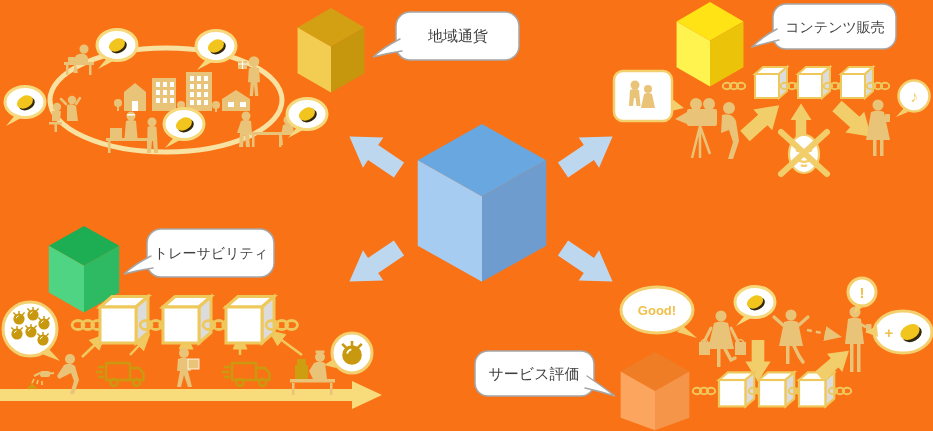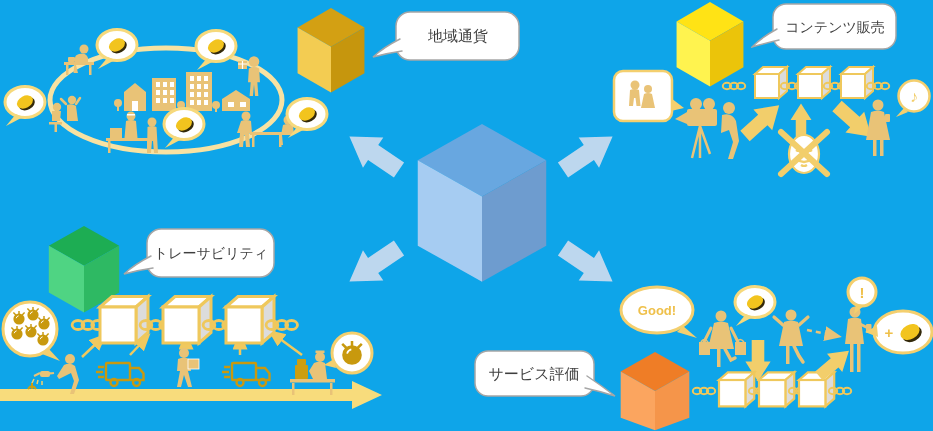--- a/index.html
+++ b/index.html
@@ -1,16 +1,16 @@
 <!DOCTYPE html>
 <html><head>
 <meta charset="utf-8">
 <style>
   html,body{margin:0;padding:0;background:#fff}
-  .stage{position:relative;width:933px;height:431px;background:#0ea5e9;overflow:hidden;
+  .stage{position:relative;width:933px;height:431px;background:#f97316;overflow:hidden;
          font-family:"Liberation Sans",sans-serif}
   .abs{position:absolute}
   svg text{font-family:"Liberation Sans",sans-serif}
   .label-text{font-size:15px;fill:#3F3F3F}
   .bubble-word{font-weight:bold;fill:#EFC04A}
 </style>
 </head>
 <body>
 
 <div class="stage">

